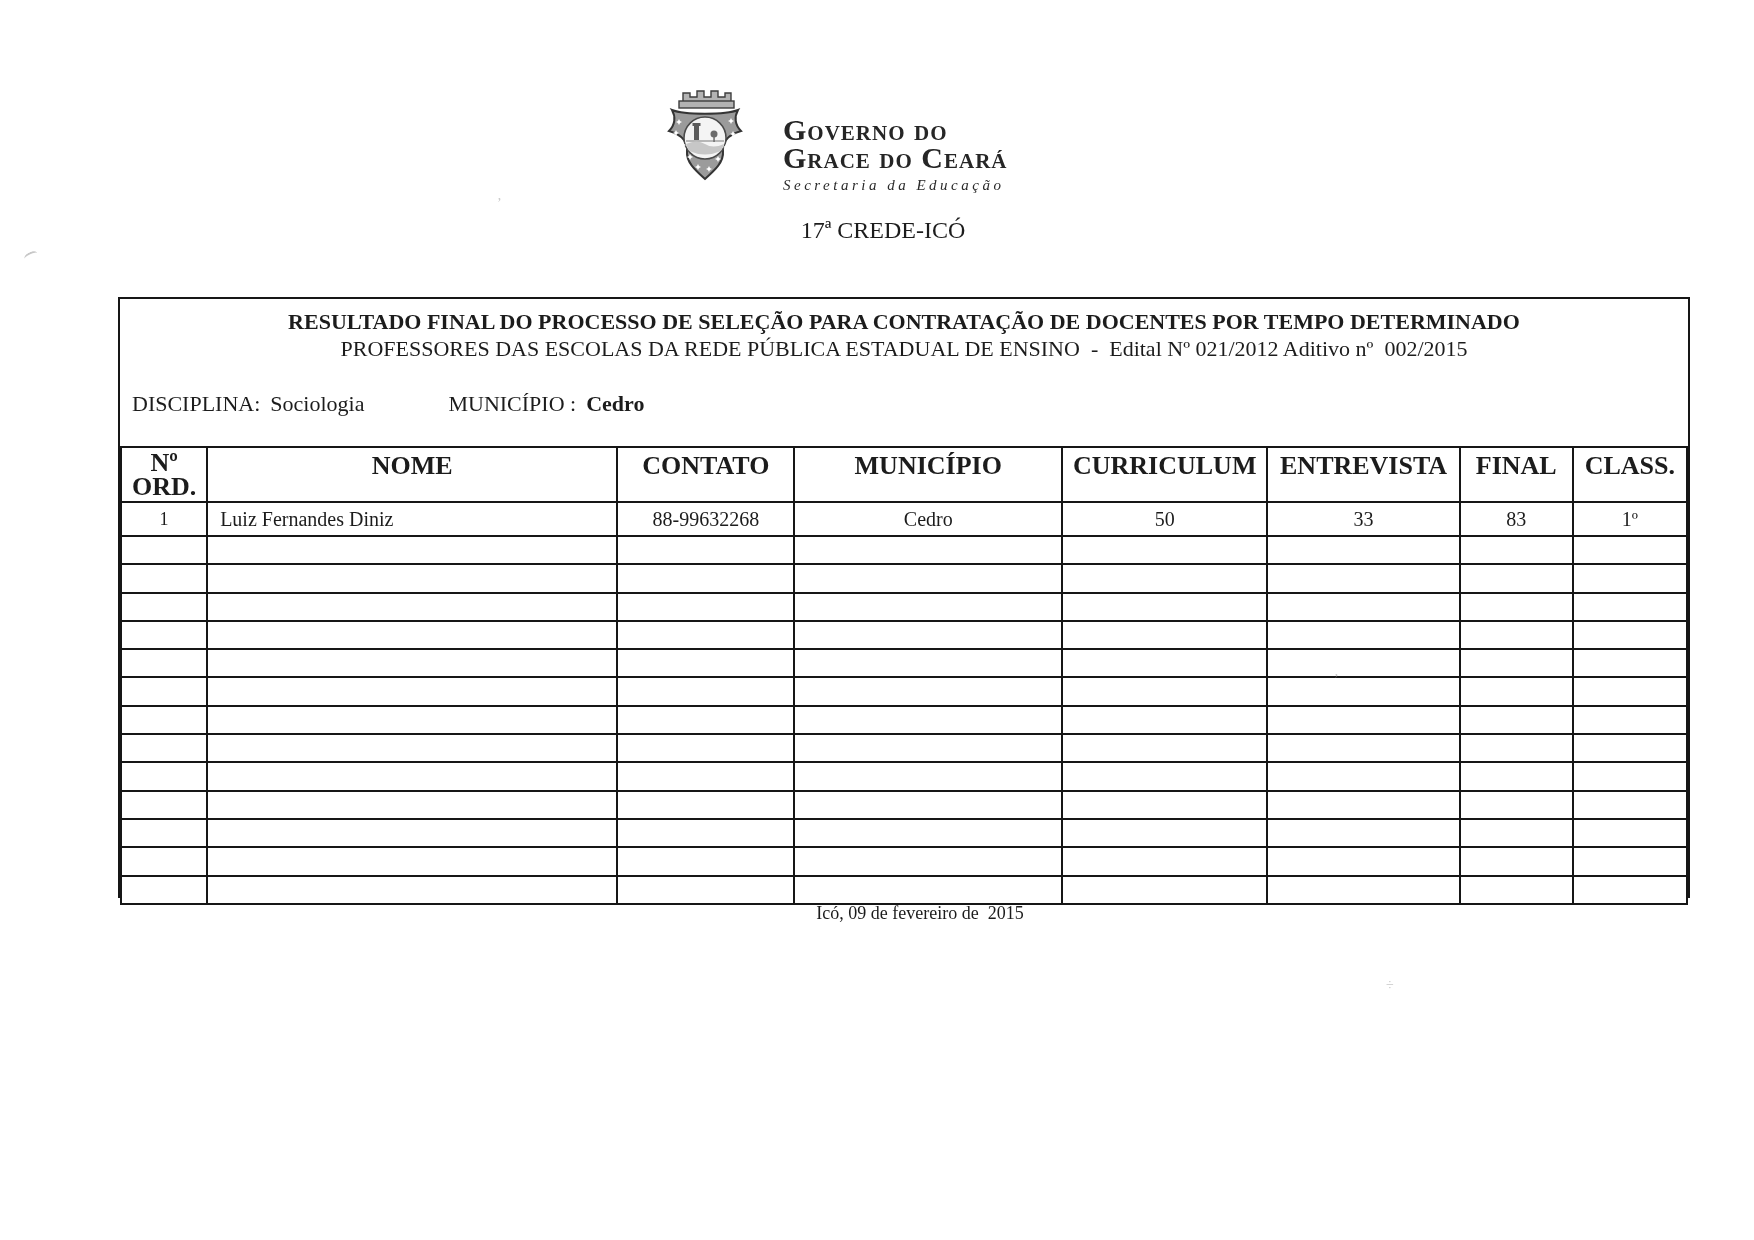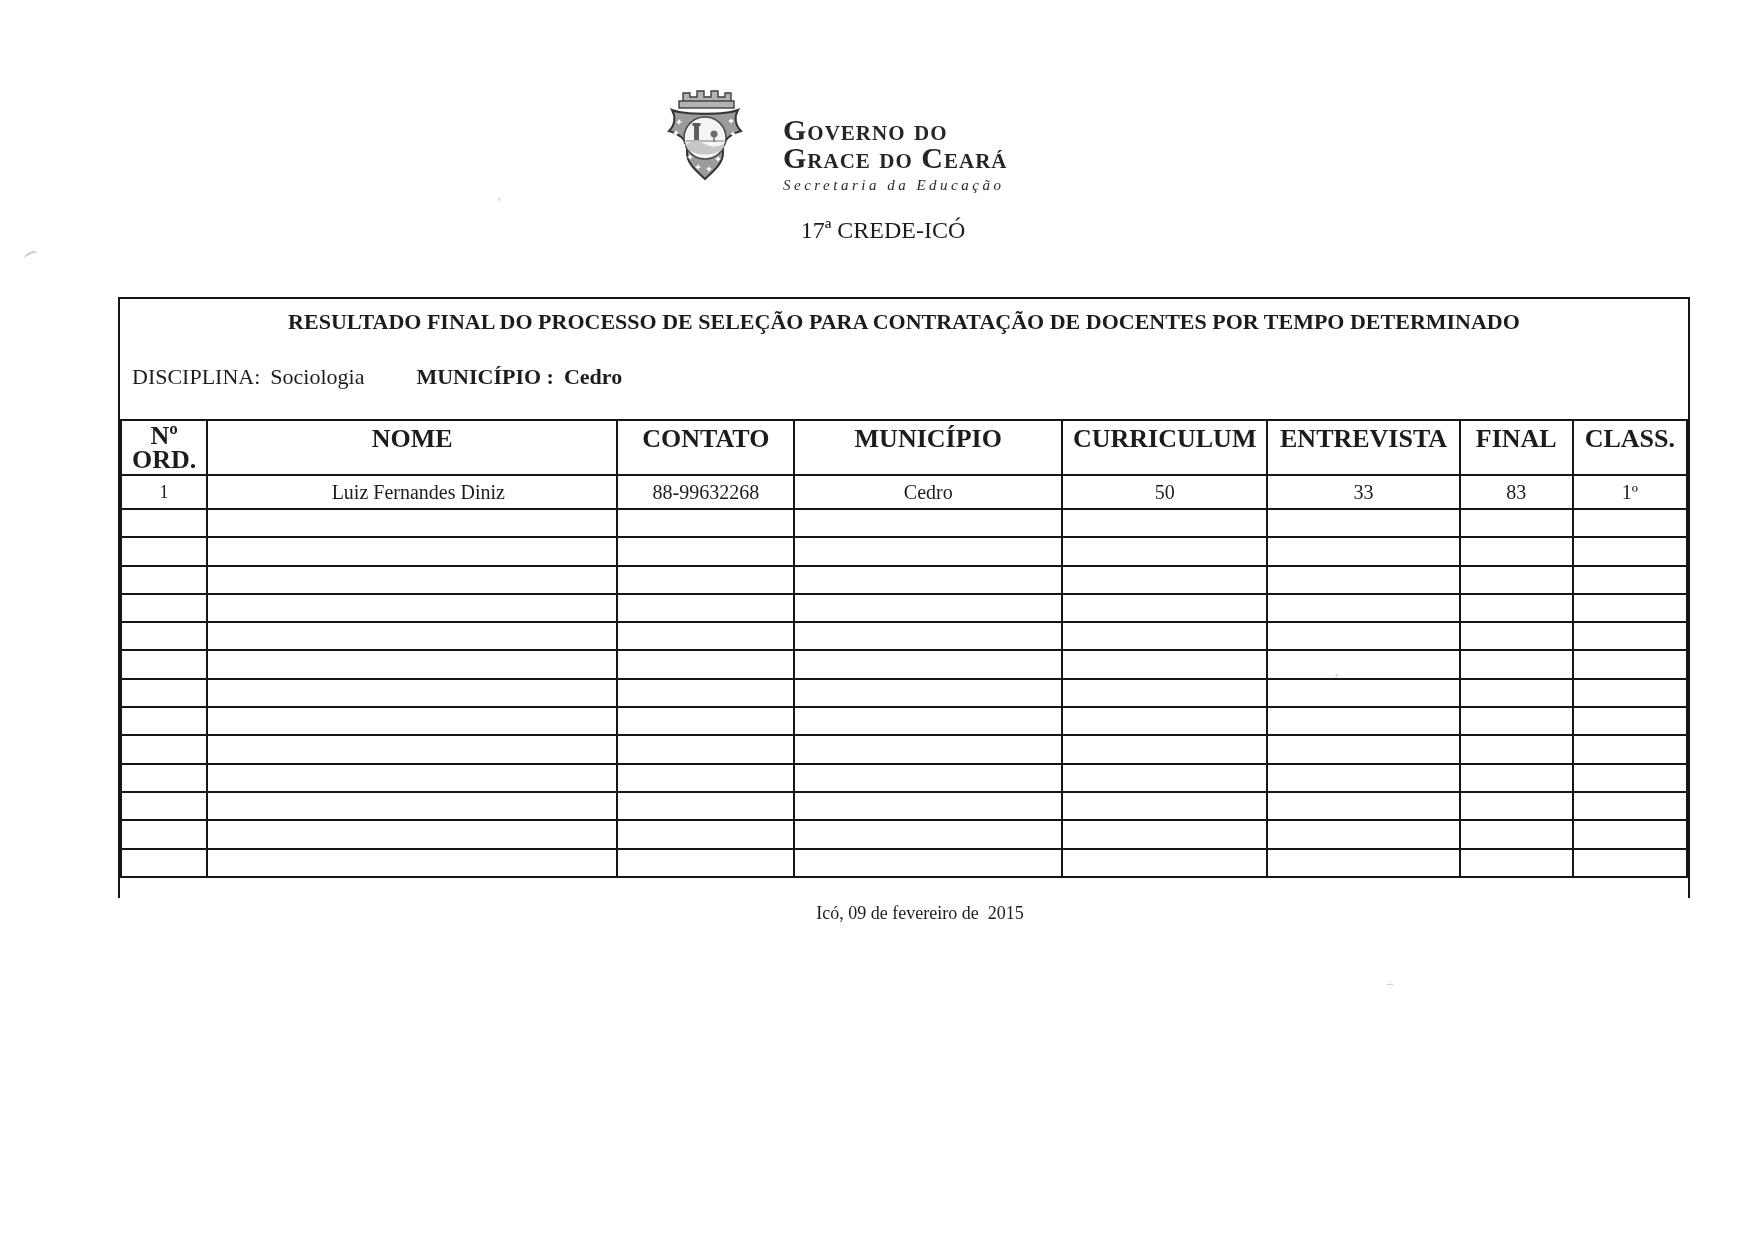--- a/index.html
+++ b/index.html
@@ -20,31 +20,31 @@
   .crede-title { position:absolute; top:217px; left:883px; transform:translateX(-50%);
                  font-size:24px; white-space:nowrap; }
 
   
   .doc-box { position:absolute; left:118px; top:297px; width:1572px; height:601px;
              border:2px solid #161616; border-bottom:none; }
   .doc-title { text-align:center; font-size:22px; line-height:27px; white-space:pre-wrap; }
   .doc-title1 { margin-top:9px;font-weight:bold; }
   .doc-meta { margin-top:29px; margin-left:12px; font-size:22px; }
   .doc-meta .val { margin-left:10px;margin-top:32px; }
-  .doc-meta .municipio-lbl { margin-left:52px;font-weight:bold; }
+  .doc-meta .municipio-lbl { margin-left:84px; }
   .doc-meta .bold { font-weight:bold; }
 
   
   table.results { width:100%; border-collapse:collapse; table-layout:fixed; margin-top:29px; }
   table.results th, table.results td { border:2px solid #161616; overflow:hidden; }
   table.results thead th { font-size:26px; font-weight:bold; vertical-align:top;
                            padding-top:3px; height:55px; text-align:center; }
   table.results .hdr-line { line-height:24px; }
   tr.data-row td { height:34px; font-size:20px; text-align:center; }
-  tr.data-row td.cell-name { text-align:center; padding-left:12px; }
+  tr.data-row td.cell-name { text-align:left; padding-left:12px; }
   tr.data-row td.cell-ord { font-size:18px; }
   tr.empty-row td { height:28.3px; }
 
   
   .date-line { position:absolute; top:903px; left:920px; transform:translateX(-50%);
                font-size:18px; white-space:pre; }
   .signature { position:absolute; top:957px; left:884px; transform:translateX(-50%);
                text-align:center; font-family:"Liberation Sans","DejaVu Sans",sans-serif;
                font-weight:bold; font-size:21px; line-height:26px; color:#151515; white-space:nowrap; }
 
@@ -95,20 +95,21 @@
       <div class="gov-line">Governo do</div>
       <div class="gov-line">Grace do Ceará</div>
       <div class="gov-sub">Secretaria da Educação</div>
     </div>
   </div>
 
   <div class="crede-title">17ª CREDE-ICÓ</div>
 
   <div class="doc-box">
     <div class="doc-title doc-title1">RESULTADO FINAL DO PROCESSO DE SELEÇÃO PARA CONTRATAÇÃO DE DOCENTES POR TEMPO DETERMINADO</div>
+    <div class="doc-title">PROFESSORES DAS ESCOLAS DA REDE PÚBLICA ESTADUAL DE ENSINO  -  Edital Nº 021/2012 Aditivo nº  002/2015</div>
 
     <div class="doc-meta">
       <span>DISCIPLINA:</span><span class="val">Sociologia</span><span class="municipio-lbl">MUNICÍPIO :</span><span class="val bold">Cedro</span>
     </div>
 
     <table class="results">
       <colgroup>
         <col style="width:5.5%">
           <col style="width:26.2%">
           <col style="width:11.3%">

